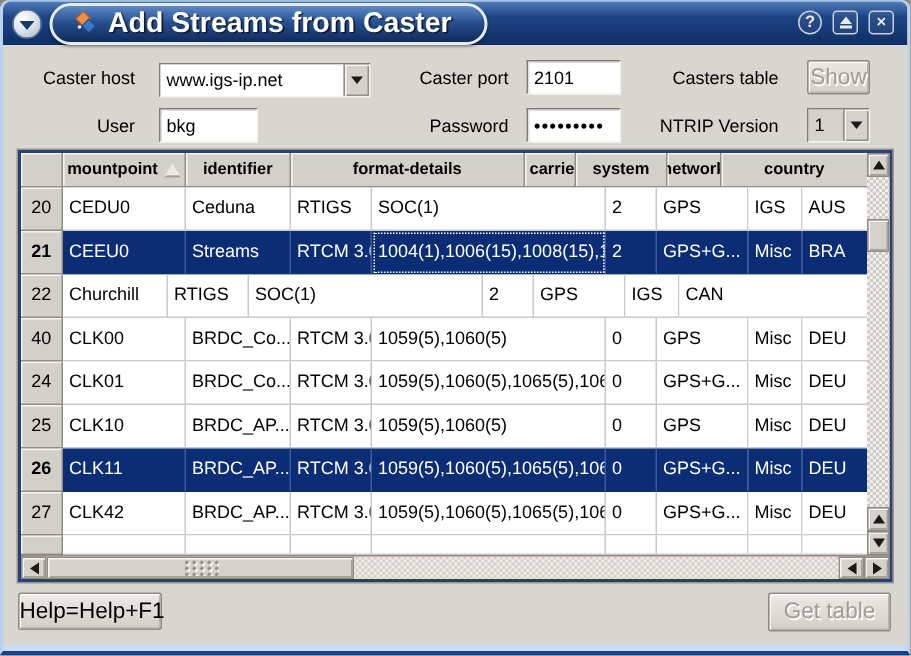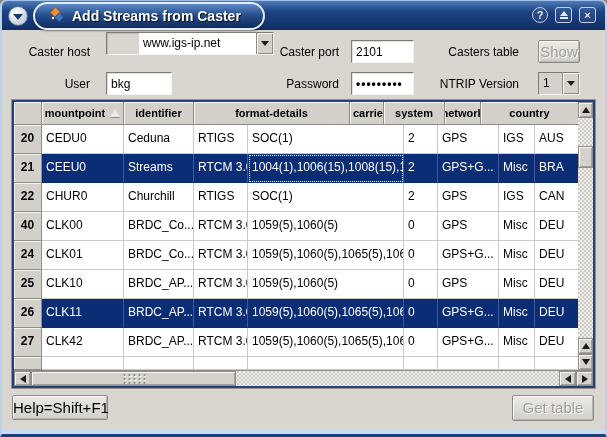--- a/index.html
+++ b/index.html
@@ -34,21 +34,21 @@
   .menu-btn .tri{ width:0;height:0;border-left:5px solid transparent;border-right:5px solid transparent;border-top:6px solid #173a6e; margin-top:2px;}
   .title-tab{
     position:absolute; left:31px; top:1px; height:28px;
     display:flex; align-items:center; gap:7px;
     padding:0 22px 0 14px;
     border:2px solid #e3ecf8;
     border-radius:14px;
     background:linear-gradient(180deg,#5e8ac6 0%, #27508f 45%, #0e2a5c 100%);
     box-shadow:0 1px 2px rgba(0,0,0,.45);
   }
-  .title-text{ color:#fff; font-size:14px; font-weight:bold; text-shadow:1px 1px 1px rgba(0,0,0,.8); white-space:nowrap;}
+  .title-text{ color:#fff; font-size:19px; font-weight:bold; text-shadow:1px 1px 1px rgba(0,0,0,.8); white-space:nowrap;}
   .app-icon{ width:16px; height:16px; display:inline-block; }
   .tb-right{ position:absolute; right:9px; top:6px; display:flex; gap:7px; }
   .tb-btn{
     width:17px; height:16px; display:flex; align-items:center; justify-content:center;
     color:#e6ebf4; font-size:11px; font-weight:bold;
     border:1px solid #c5d1e2; border-radius:3px; background:rgba(255,255,255,0.06);
     cursor:default;
   }
   .tb-btn.round{ border-radius:50%; width:16px; }
   .eject{ display:flex; flex-direction:column; align-items:center; gap:1px; }
@@ -104,21 +104,21 @@
   .hc{ font-size:11px; font-weight:bold; text-align:center; line-height:21px; padding:0 3px;
        display:flex; align-items:center; justify-content:center; gap:5px;}
   .numc{ font-size:12px; text-align:center; line-height:27px; }
   .selected .numc{ font-weight:bold; }
   .cell{
     font-size:12px; line-height:27px; padding:0 4px; white-space:nowrap; overflow:hidden;
     border-right:1px solid #c9c9c9; border-bottom:1px solid #c9c9c9; background:#fff; color:#000;
   }
   .trow.selected .cell{ background:#0b2d76; color:#fff; border-right-color:#41589b; border-bottom-color:#0b2d76; }
   .focus-cell{ outline:1px dotted #ffffff; outline-offset:-2px; }
-  .c0{width:28px;font-weight:bold;} .c1{width:82px;} .c2{width:70px;} .c3{width:54px;} .c4{width:156px;}
+  .c0{width:28px;} .c1{width:82px;} .c2{width:70px;} .c3{width:54px;} .c4{width:156px;}
   .c5{width:34px; justify-content:flex-start;} .c6{width:61px;} .c7{width:36px;} .c8{flex:1; border-right:0;}
   .sort-up{ width:0;height:0;border-left:5px solid transparent;border-right:5px solid transparent;border-bottom:8px solid #eceae4; filter:drop-shadow(0 1px 0 #8f8d86);}
   .sliver{ height:13px; }
   .sliver .cell,.sliver .numc{ height:13px; }
 
   
   .checker{
     background-color:#efede9;
     background-image:
       linear-gradient(45deg,#cfccc6 25%,transparent 25%,transparent 75%,#cfccc6 75%),
@@ -191,21 +191,21 @@
             <span class="t"></span>
             <span class="b"></span>
           </span>
       </div>
       <div class="tb-btn">×</div>
     </div>
   </div>
 
   <div class="form">
     <div class="flabel" style="left:18px;top:14px;width:70px;">Caster host</div>
-    <div class="combo" style="left:104px;top:2px;width:168px;padding-left:32px;">
+    <div class="combo" style="left:104px;top:12px;width:141px;">
       <span class="val">www.igs-ip.net</span>
       <span class="drop">
           <span class="tri-dn"></span>
         </span>
     </div>
     <div class="flabel" style="left:258px;top:14px;width:79px;">Caster port</div>
     <input class="finput" style="left: 349px; top: 10px; width: 63px;" value="2101">
     <div class="flabel" style="left:436px;top:14px;width:81px;">Casters table</div>
     <button class="btn disabled" style="position:absolute;left:536px;top:10px;width:42px;height:23px;">Show</button>
 
@@ -255,21 +255,20 @@
     <div class="cell c2">Streams</div>
     <div class="cell c3">RTCM 3.0</div>
     <div class="cell c4 focus-cell">1004(1),1006(15),1008(15),1...</div>
     <div class="cell c5">2</div>
     <div class="cell c6">GPS+G...</div>
     <div class="cell c7">Misc</div>
     <div class="cell c8">BRA</div>
   </div>
           <div class="trow">
     <div class="numc c0">22</div>
-    <div class="cell c1">CHUR0</div>
     <div class="cell c2">Churchill</div>
     <div class="cell c3">RTIGS</div>
     <div class="cell c4">SOC(1)</div>
     <div class="cell c5">2</div>
     <div class="cell c6">GPS</div>
     <div class="cell c7">IGS</div>
     <div class="cell c8">CAN</div>
   </div>
           <div class="trow">
     <div class="numc c0">40</div>
@@ -367,20 +366,20 @@
       <div class="sbtn hs-btn">
           <span class="t-lf"></span>
         </div>
       <div class="sbtn hs-btn">
           <span class="t-rt"></span>
         </div>
     </div>
   </div>
 
   <div class="footer">
-    <button class="btn help-btn">Help=Shift+F1</button>
+    <button class="btn help-btn">Help=Help+F1</button>
     <div class="btn-row">
       <button class="btn disabled b-get">Get table</button>
       <button class="btn b-cancel">Cancel</button>
       <button class="btn b-ok">OK</button>
     </div>
   </div>
 </div>
 
 </body></html>

